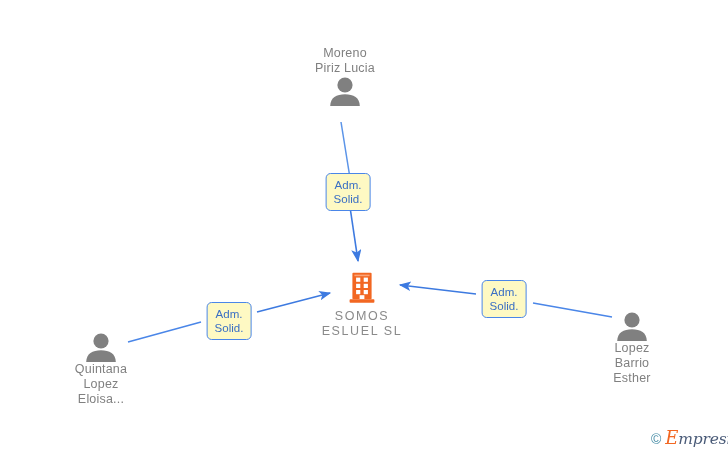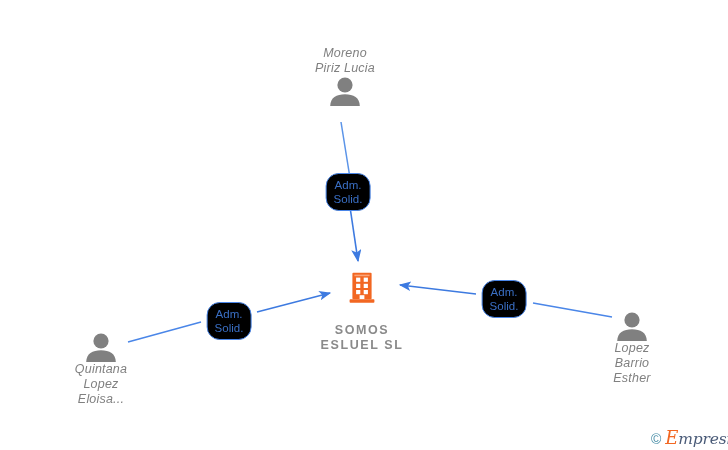--- a/index.html
+++ b/index.html
@@ -24,21 +24,20 @@
     width: 728px;
     height: 450px;
   }
 
   
   .person-node {
     position: absolute;
     width: 150px;
     text-align: center;
     transform: translateX(-50%);
-    font-style: italic;
   }
 
   .person-name {
     color: #808080;
     font-size: 12.5px;
     line-height: 15px;
     letter-spacing: 0.2px;
     white-space: pre-line;
   }
   .person-icon {
@@ -54,33 +53,33 @@
     transform: translateX(-50%);
   }
   .company-icon {
     display: block;
     margin: 0 auto;
   }
   .company-name {
     color: #8a8a8a;
     font-size: 12.5px;
     line-height: 15px;
-    font-weight: bold;
+    font-weight: normal;
     letter-spacing: 1.6px;
     white-space: pre-line;
-    margin-top: 19px;
+    margin-top: 5px;
   }
 
   
   .edge-label {
     position: absolute;
     box-sizing: border-box;
     border: 1.4px solid #4a86e8;
-    border-radius: 13px;
-    background: #000000;
+    border-radius: 5px;
+    background: #fef9c3;
     color: #3a6fc4;
     font-size: 11.5px;
     line-height: 14px;
     text-align: center;
     padding: 4px 7px 4px 7px;
     white-space: pre-line;
     transform: translate(-50%, -50%);
   }
 
   

